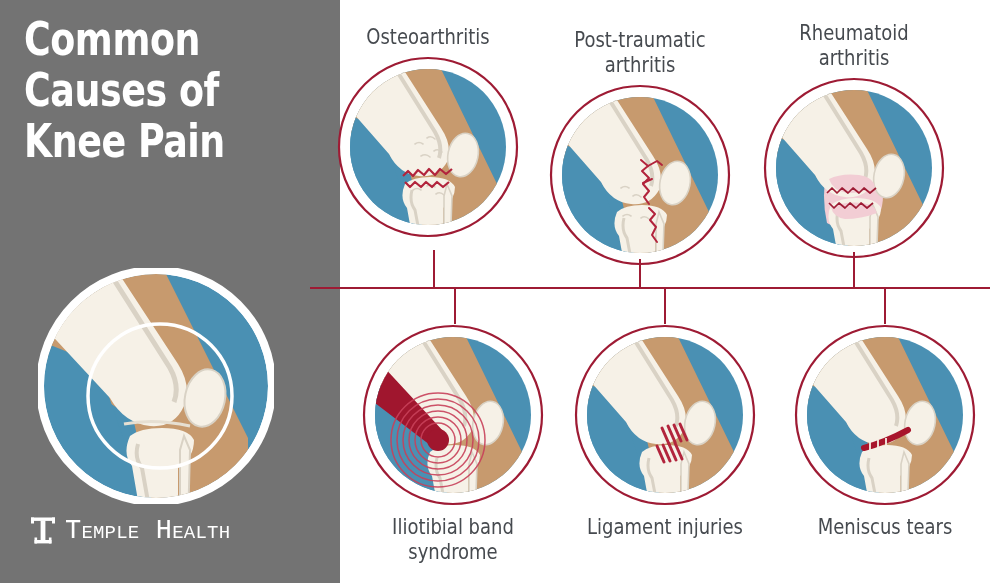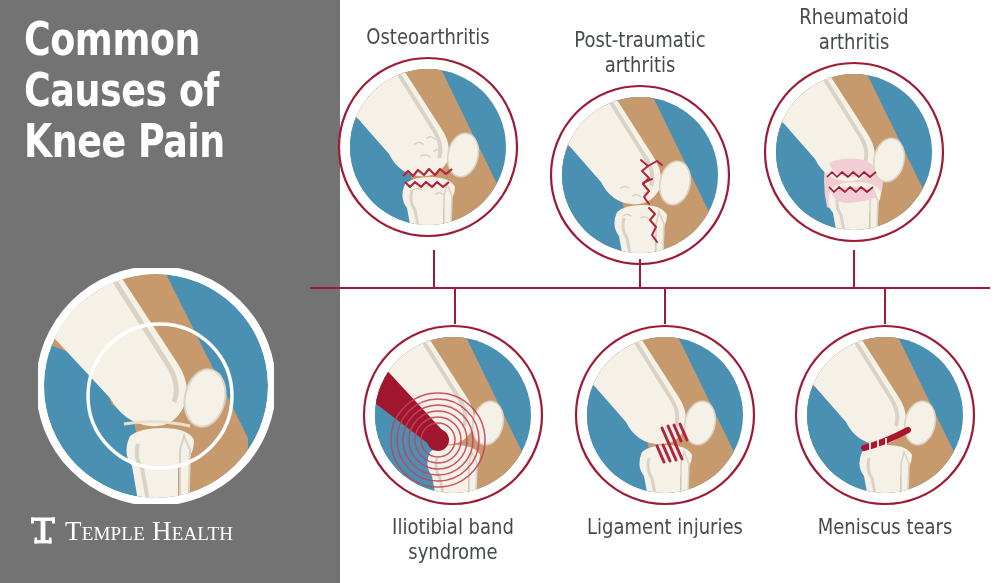--- a/index.html
+++ b/index.html
@@ -29,21 +29,21 @@
   .hero-knee{
     position:absolute;left:38px;top:268px;width:236px;height:236px;
   }
   .logo{
     position:absolute;left:30px;top:516px;
     display:flex;align-items:center;gap:9px;
     color:#ffffff;
   }
   .logo-mark{width:26px;height:30px;display:block;}
   .logo-text{
-    font-family:Liberation Serif, serif;
+    font-family:Liberation Mono, monospace;
     font-size:27px;letter-spacing:.2px;white-space:nowrap;
     line-height:1;
   }
   .logo-text .sc{font-size:19px;}
 
   
   .connectors{position:absolute;left:0;top:0;width:1000px;height:583px;pointer-events:none;}
 
   
   .card{position:absolute;width:200px;}
@@ -207,21 +207,21 @@
             <path d="M92,76 l7,6 l-6,5 l7,7 l-6,6 l6,7 l-5,6 l5,7"></path>
             <path d="M99,82 l9,-5 l5,4"></path>
             <path d="M94,99 l9,-4"></path>
             <path d="M100,124 l6,6 l-5,6 l6,7 l-4,8 l5,7"></path>
           </g>
         </g>
       </svg>
     </div>
   </div>
 
-  <div class="card" style="left:754px;top:4px;">
+  <div class="card" style="left:754px;top:20px;">
     <div class="caption top">Rheumatoid
 arthritis</div>
     <div class="circle">
       <svg viewBox="0 0 182 182" width="182" height="182">
         <defs>
             <clipPath id="c3">
               <circle cx="91" cy="91" r="78"></circle>
             </clipPath>
           </defs>
         <circle cx="91" cy="91" r="89" fill="none" stroke="#9e1b34" stroke-width="2.2"></circle>

